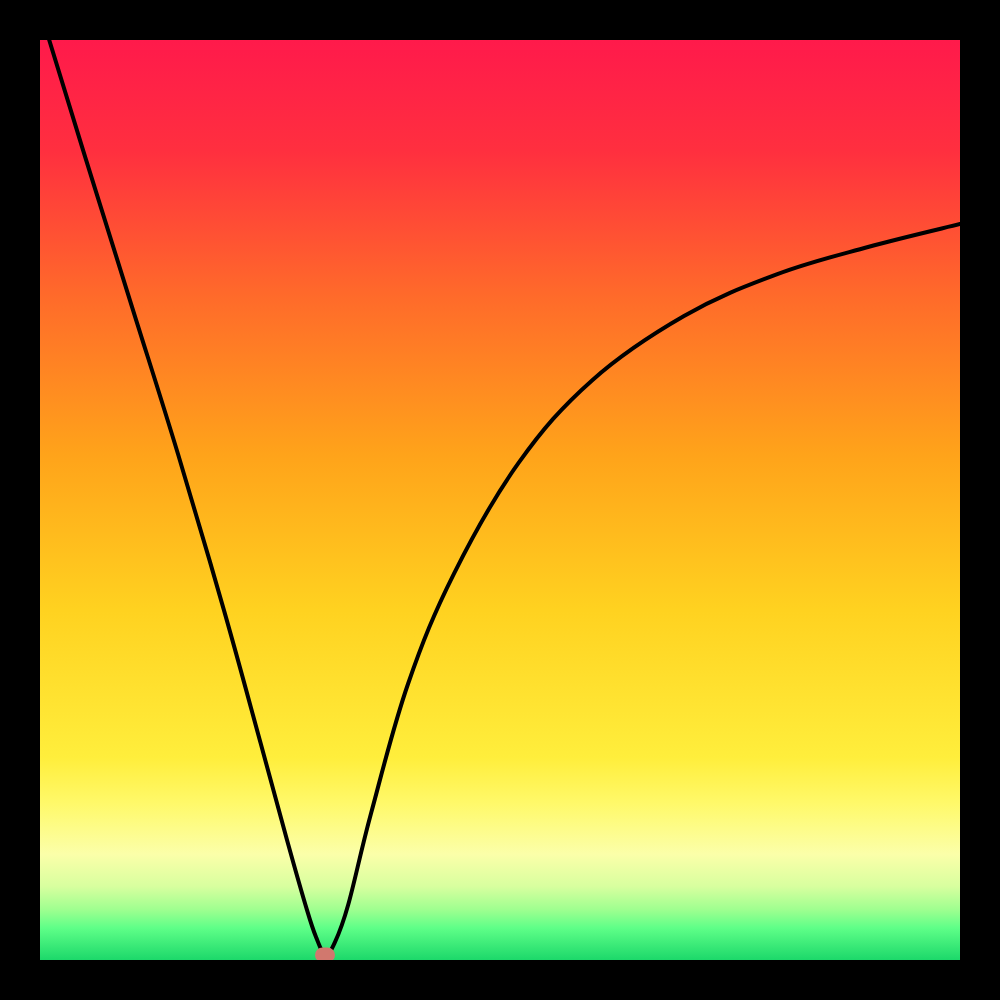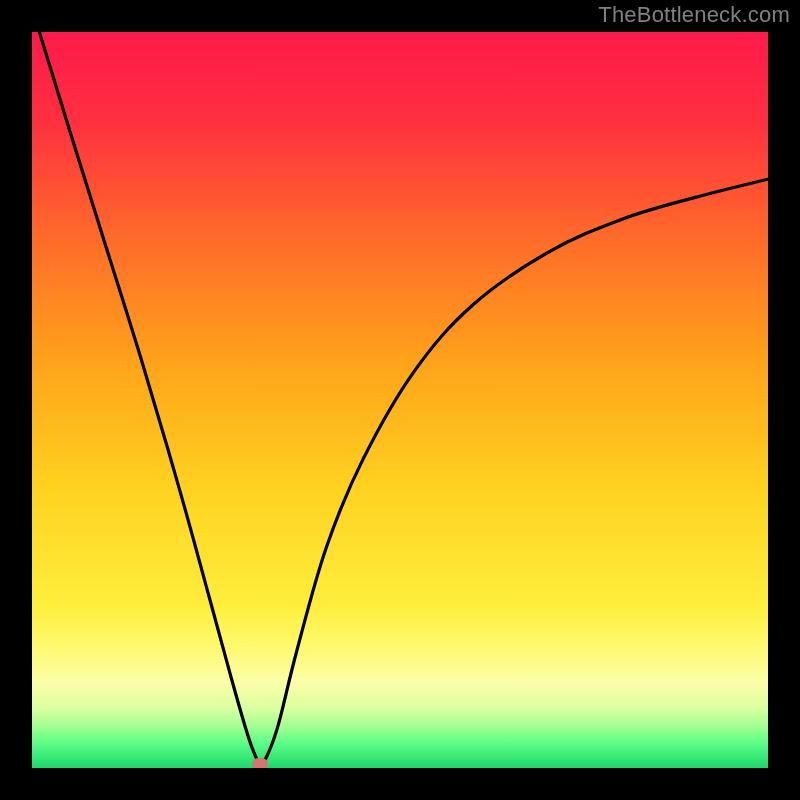--- a/index.html
+++ b/index.html
@@ -51,21 +51,20 @@
     height: 12px;
     border-radius: 7px;
     background: #d1786e;
     transform: translate(-50%, -50%);
   }
 </style>
 </head>
 <body>
 
 <div class="outer">
-  <div class="attribution">TheBottleneck.com</div>
 
   <div class="plot">
     <svg class="gradient" viewBox="0 0 736 736" preserveAspectRatio="none">
       <defs>
         <linearGradient id="bg-grad" x1="0" y1="0" x2="0" y2="1">
             <stop offset="0.00%" stop-color="#ff1a4b"></stop>
             <stop offset="12.00%" stop-color="#ff2f3f"></stop>
             <stop offset="28.00%" stop-color="#ff6b2a"></stop>
             <stop offset="45.00%" stop-color="#ffa31a"></stop>
             <stop offset="62.00%" stop-color="#ffd220"></stop>

